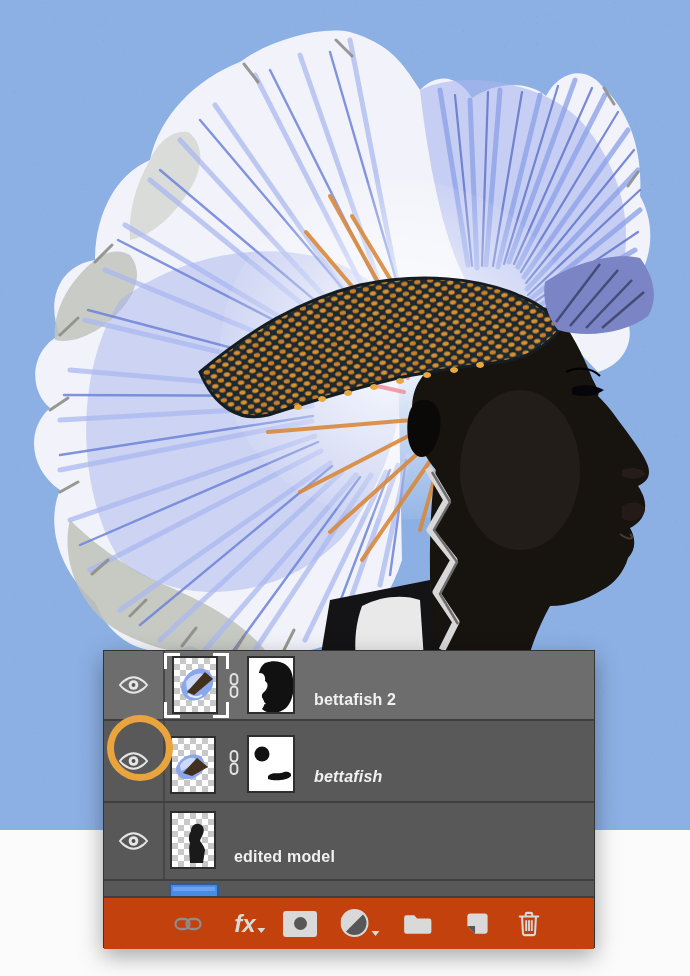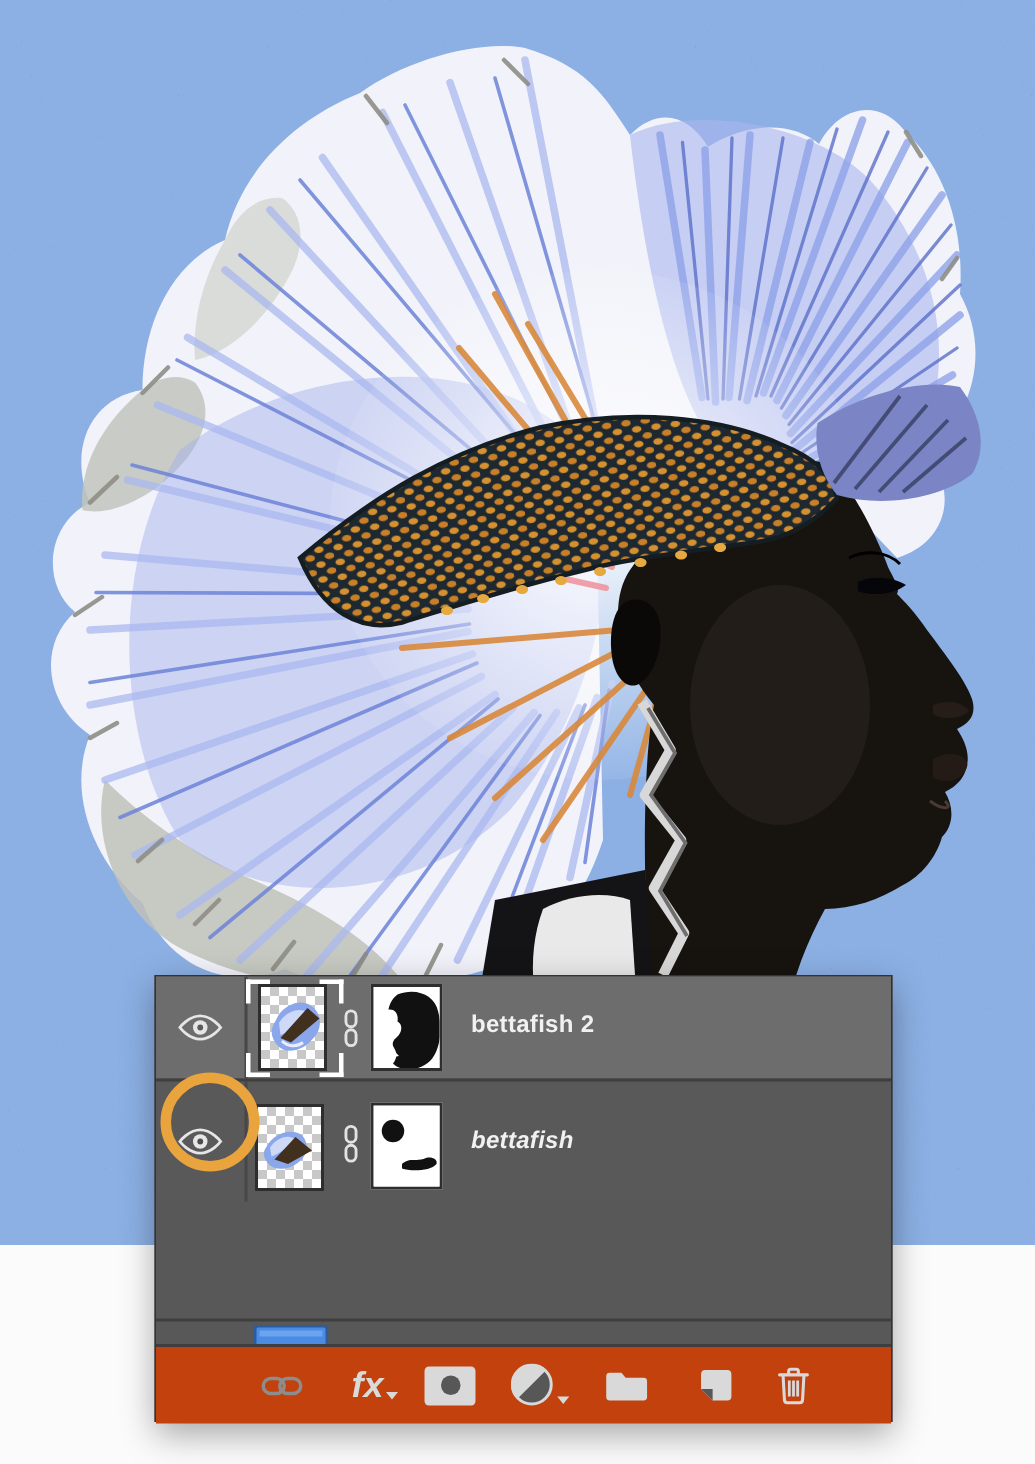--- a/index.html
+++ b/index.html
@@ -17,21 +17,21 @@
   .row2{top:68px;height:82px;background:#595959;border-top:2px solid #3f3f3f;font-style:italic;}
   .row3{top:150px;height:78px;background:#585858;border-top:2px solid #3f3f3f;}
   .row4{top:228px;height:17px;background:#585858;border-top:2px solid #3f3f3f;}
   .eyecell{position:absolute;left:0;top:0;bottom:0;width:59px;border-right:2px solid #474747;
            display:flex;align-items:center;justify-content:center;}
   .thumb{position:absolute;width:46px;height:58px;border:2px solid #2e2e2e;box-sizing:border-box;
          background-color:#fff;background-image:repeating-conic-gradient(#c8c8c8 0% 25%,#ffffff 0% 50%);
          background-size:12px 12px;overflow:hidden;}
   .mask{position:absolute;width:48px;height:58px;border:2px solid #2e2e2e;box-sizing:border-box;background:#fff;overflow:hidden;}
   .chain{position:absolute;width:12px;height:27px;}
-  .label{position:absolute;color:#f1f1f1;font-size:16px;font-weight:700;letter-spacing:.2px;white-space:nowrap;}
+  .label{position:absolute;color:#f1f1f1;font-size:16px;font-weight:700;letter-spacing:.2px;white-space:nowrap;margin-top:16px;}
   
   .bk{position:absolute;width:13px;height:13px;z-index:3;}
   .bk.tl{border-top:3px solid #fff;border-left:3px solid #fff;}
   .bk.tr{border-top:3px solid #fff;border-right:3px solid #fff;}
   .bk.bl{border-bottom:3px solid #fff;border-left:3px solid #fff;}
   .bk.br{border-bottom:3px solid #fff;border-right:3px solid #fff;}
   
   #ring{position:absolute;left:3px;top:64px;width:66px;height:66px;border:7px solid #e9a43e;
         border-radius:50%;box-sizing:border-box;z-index:6;pointer-events:none;}
   
@@ -227,20 +227,35 @@
       <div class="mask" style="left:143px;top:14px">
         <svg width="48" height="58" viewBox="0 0 48 58">
           <rect width="48" height="58" fill="#fff"></rect>
           <circle cx="13" cy="17" r="7.5" fill="#111"></circle>
           <path d="M19 39 C24 34 29 38 35 35 C39 34 43 36 42 39 C38 44 24 44 19 42 Z" fill="#111"></path>
         </svg>
       </div>
       <span class="label" style="left:210px;top:31px">bettafish</span>
     </div>
 
+    <div class="row row3">
+      <div class="eyecell">
+        <svg width="31" height="18" viewBox="0 0 32 18">
+          <path d="M16 1 C24 1 30 9 30 9 C30 9 24 17 16 17 C8 17 2 9 2 9 C2 9 8 1 16 1 Z" fill="none" stroke="#e6e6e6" stroke-width="2"></path>
+          <circle cx="16" cy="9" r="5" fill="#e6e6e6"></circle>
+            <circle cx="16" cy="9" r="2" fill="#4c4c4c"></circle>
+        </svg>
+      </div>
+      <div class="thumb" style="left:66px;top:8px">
+        <svg width="46" height="58" viewBox="0 0 46 58">
+          <path d="M19 18 C19 13 23 10 27 11 C31 12 33 16 31 21 C30 24 28 26 28 28 C30 31 32 33 33 37 L31 50 L18 50 C18 42 16 36 18 30 C16 26 17 21 19 18 Z" fill="#1a1a1a"></path>
+        </svg>
+      </div>
+      <span class="label" style="left:130px;top:29px">edited model</span>
+    </div>
 
     <div class="row row4">
       <div class="bluebar"></div>
     </div>
 
     <div id="ring"></div>
 
     <div id="pbar">
       <div class="tbi" style="left:84px">
         <svg width="28" height="15" viewBox="0 0 28 15">

